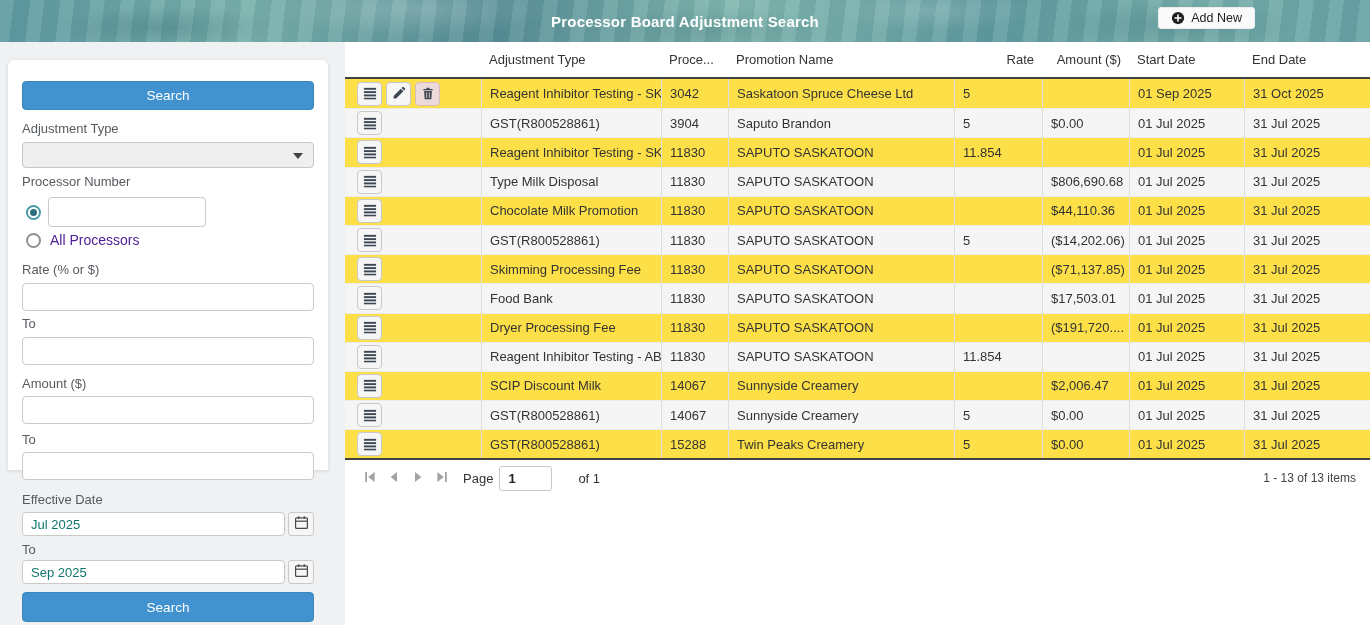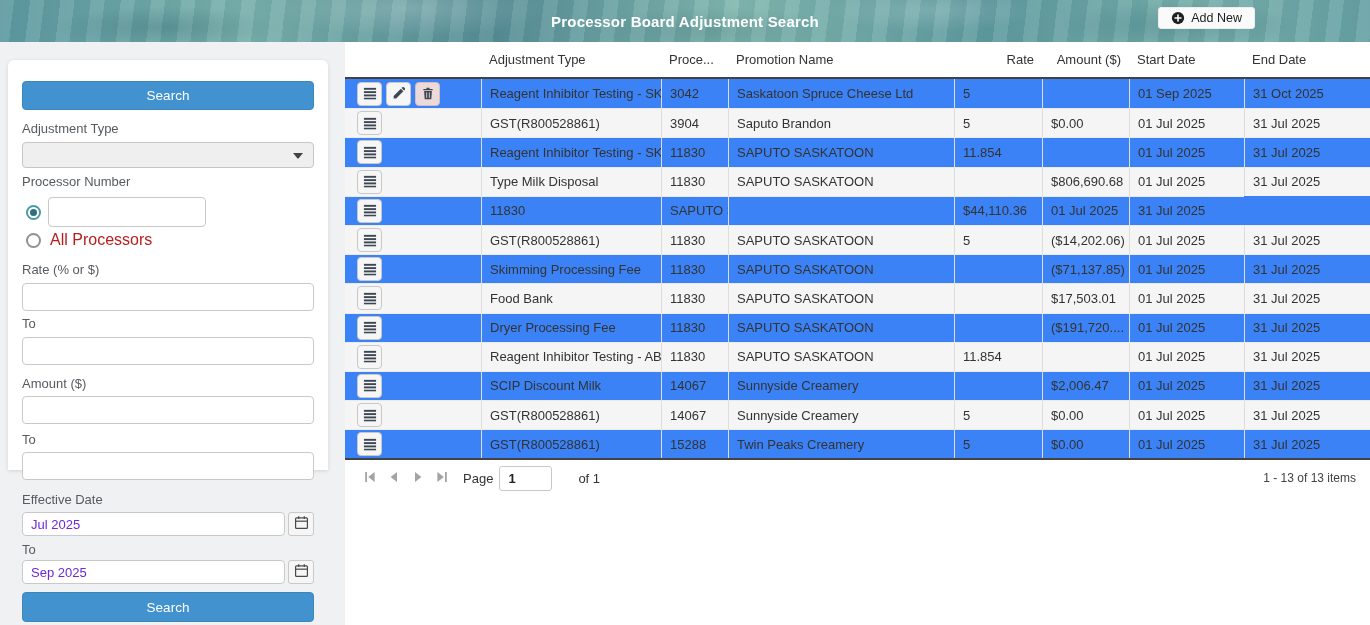--- a/index.html
+++ b/index.html
@@ -59,47 +59,47 @@
   }
   .dropdown .caret{position:absolute;right:10px;top:10px;line-height:0;}
   .lbl-procnum{margin-top:6px;}
   .radio-row{display:flex;align-items:center;margin-top:8px;margin-left:4px;gap:7px;}
   .radio-row2{display:flex;align-items:center;margin-top:4px;margin-left:4px;gap:9px;height:18px;}
   .radio{width:15px;height:15px;border-radius:50%;display:inline-block;position:relative;flex:0 0 15px;}
   .radio.sel{border:2px solid #4b9aaa;}
   .radio.sel::after{content:'';position:absolute;left:2px;top:2px;right:2px;bottom:2px;background:#2c6f7e;border-radius:50%;}
   .radio.unsel{border:2px solid #8d9296;background:#fff;}
   .proc-input{width:158px;height:30px;border:1px solid #c9c9c9;border-radius:4px;padding:0 8px;font-size:13px;color:#222;}
-  .radio-label{font-size:16px;color:#b91c1c;}
+  .radio-label{font-size:14px;color:#4c1d95;}
   .lbl-rate{margin-top:13px;}
   .txt-input{width:100%;height:28px;border:1px solid #c9c9c9;border-radius:4px;padding:0 8px;font-size:13px;color:#222;margin-top:6px;background:#fff;}
   .txt-input.r1{margin-top:6px;}
   .lbl-to{margin-top:5px;}
   .lbl-amount{margin-top:11px;}
   .txt-input.a1{margin-top:5px;}
   .lbl-to2{margin-top:8px;}
   .txt-input.a2{margin-top:5px;}
   .lbl-eff{margin-top:12px;}
   .date-row{display:flex;align-items:center;margin-top:5px;gap:3px;}
   .date-row.second{margin-top:3px;}
   .lbl-to3{margin-top:6px;}
-  .date-input{flex:1;height:24px;border:1px solid #c9c9c9;border-radius:4px;padding:0 8px;font-size:13px;color:#6d28d9;background:#fff;}
+  .date-input{flex:1;height:24px;border:1px solid #c9c9c9;border-radius:4px;padding:0 8px;font-size:13px;color:#0f766e;background:#fff;}
   .cal-btn{width:26px;height:24px;background:#f6f6f6;border:1px solid #c9c9c9;border-radius:3px;display:flex;align-items:center;justify-content:center;cursor:pointer;padding:0;}
   
   .main{position:absolute;left:345px;top:42px;width:1025px;height:583px;background:#fff;}
   .grid-header{
     display:grid;grid-template-columns:136px 180px 67px 226px 88px 87px 115px 126px;
     height:37px;align-items:center;border-bottom:2px solid var(--dark-line);
   }
   .gh-cell{padding:0 8px;font-size:13px;color:#333;white-space:nowrap;overflow:hidden;text-overflow:ellipsis;cursor:pointer;}
   .gh-cell.col-rate,.gh-cell.col-amount{text-align:right;}
   .grid-body{border-bottom:2px solid var(--dark-line);}
   .grid-row{
     display:grid;grid-template-columns:136px 180px 67px 226px 88px 87px 115px 126px;
-    height:29.2px;font-size:13px;color:#333;background:#3b82f6;
+    height:29.2px;font-size:13px;color:#333;background:#fde047;
   }
   .grid-row:nth-child(even){background:var(--alt-row);}
   .g-cell{
     padding:0 8px;white-space:nowrap;overflow:hidden;text-overflow:ellipsis;
     border-left:1px solid #ddd;height:100%;display:flex;align-items:center;
     border-top:1px solid #ebebeb;
   }
   .grid-row:first-child .g-cell{border-top:none;}
   .g-cell.col-actions{border-left:none;padding-left:12px;gap:4px;}
   .icon-btn{
@@ -316,20 +316,21 @@
             <span style="display: flex;">
               <svg width="14" height="13" viewBox="0 0 16 15" fill="#3d4653">
                 <rect x="1" y="1" width="14" height="2.2"></rect>
                 <rect x="1" y="4.8" width="14" height="2.2"></rect>
                 <rect x="1" y="8.6" width="14" height="2.2"></rect>
                 <rect x="1" y="12.4" width="14" height="1.8"></rect>
               </svg>
             </span>
           </button>
         </div>
+        <div class="g-cell col-adjustment_type">Chocolate Milk Promotion</div>
         <div class="g-cell col-processor_number">11830</div>
         <div class="g-cell col-processor_name">SAPUTO SASKATOON</div>
         <div class="g-cell col-rate"></div>
         <div class="g-cell col-amount">$44,110.36</div>
         <div class="g-cell col-start_date">01 Jul 2025</div>
         <div class="g-cell col-end_date">31 Jul 2025</div>
       </div>
       <div class="grid-row">
         <div class="g-cell col-actions">
           <button class="icon-btn">

